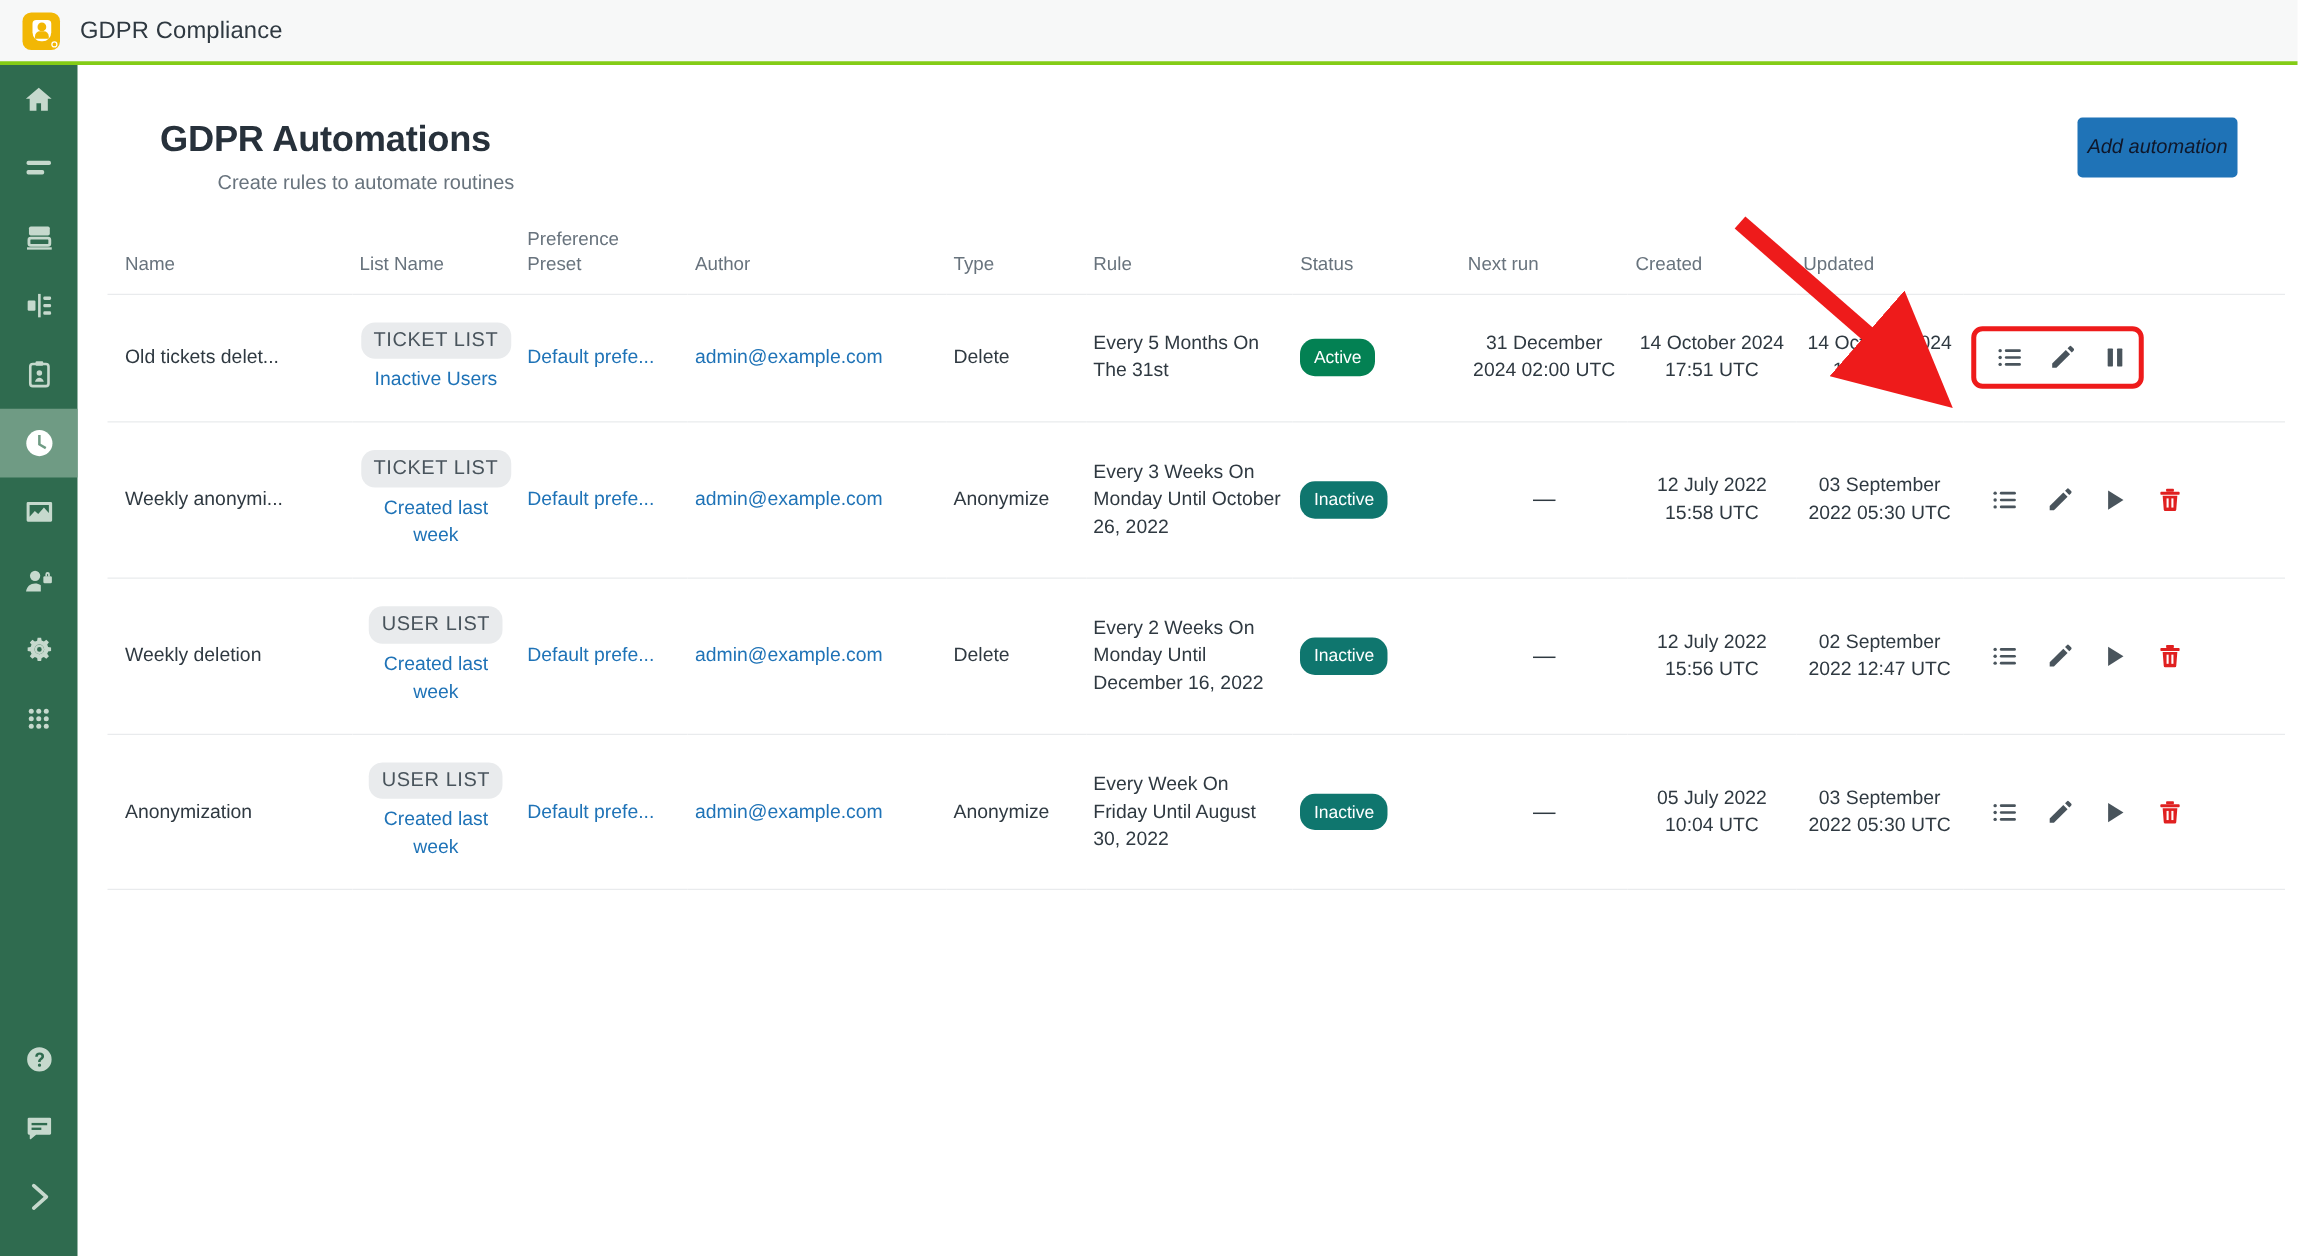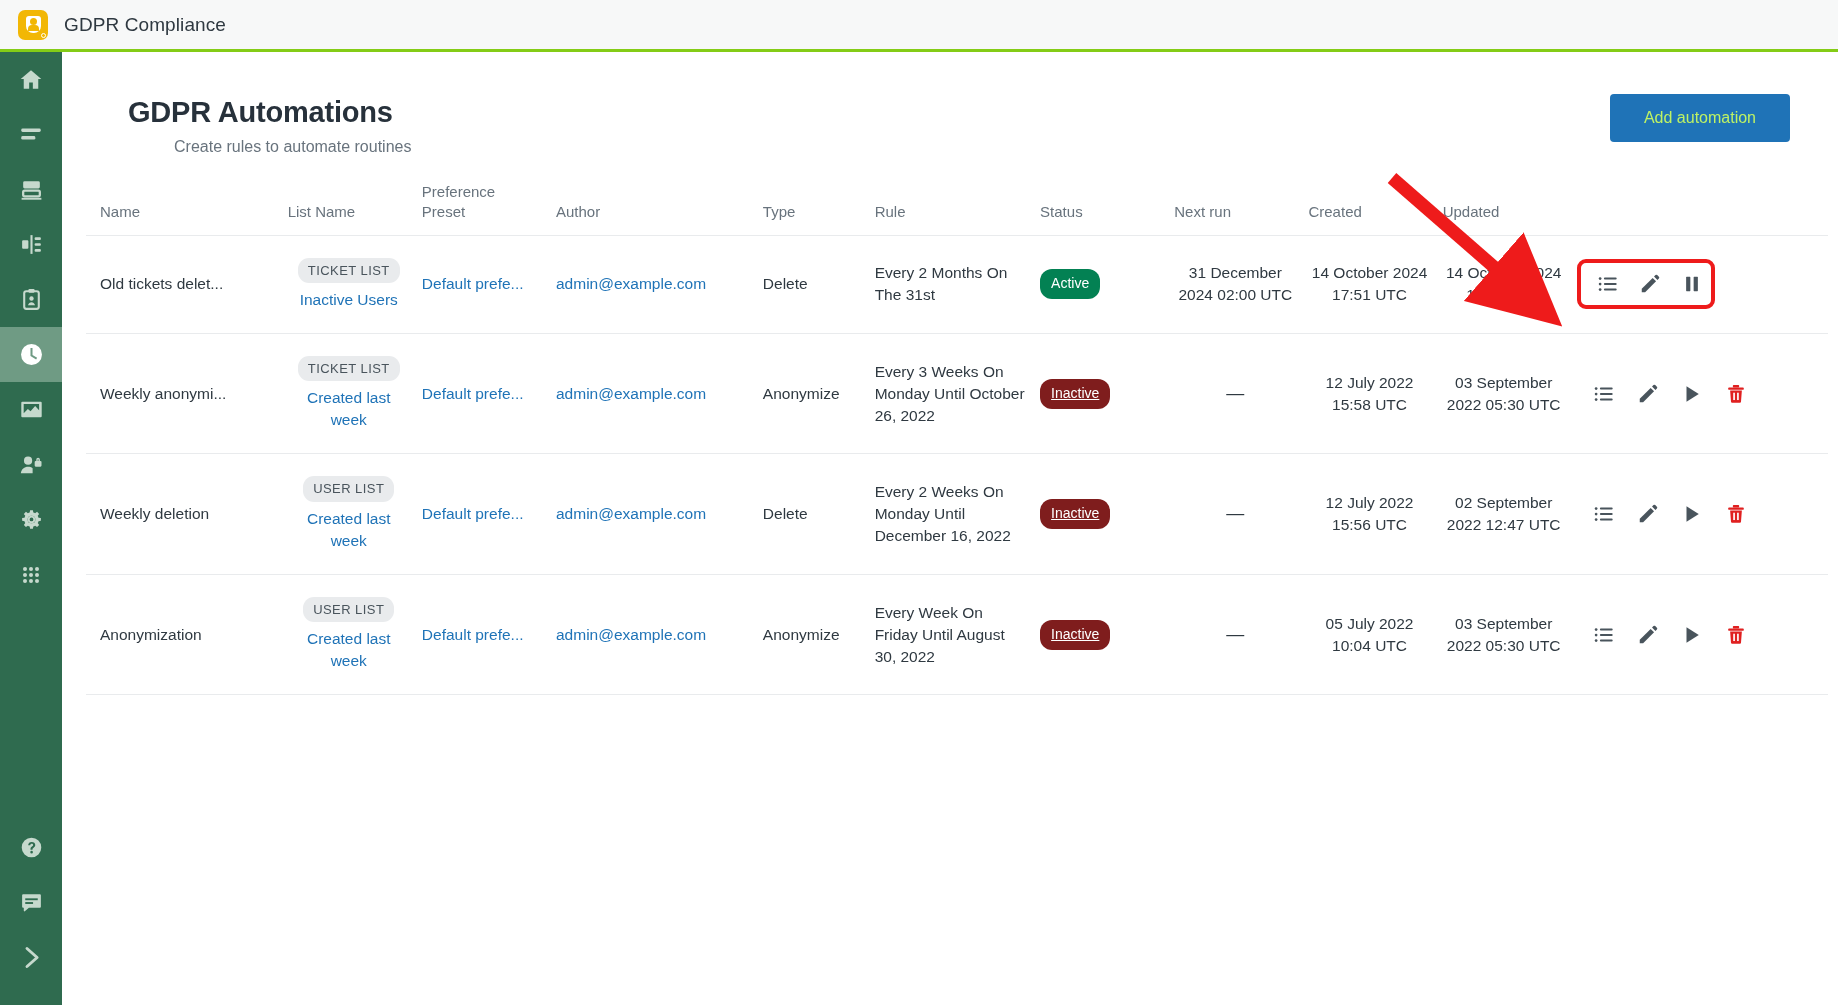--- a/index.html
+++ b/index.html
@@ -95,25 +95,26 @@
   .page-title {
     font-size: 29px; color: #27313b; font-weight: 700;
     letter-spacing: -.2px;
   }
   .page-sub {
     margin-top: 9px;
     font-size: 16px; color: #68737d; font-weight: 400; margin-left: 46px;
   }
   .btn-primary {
     position: absolute; right: 58px; top: 42px;
-    background: #1f73b7; color: #bef264;
+    background: #1f73b7; color: #0f172a;
     border: none; border-radius: 4px;
     font-size: 16px; font-family: inherit;
-    padding: 0 34px; height: 48px;
+    padding: 0 8px; height: 48px;
     cursor: pointer;
+    font-style: italic;
   }
 
   
   .table-wrap { padding: 0 18px 0 14px; }
   table.grid {
     width: 1742px;
     border-collapse: collapse;
     table-layout: fixed;
   }
   table.grid th {
@@ -145,35 +146,35 @@
 
   td.c-list, td.c-next, td.c-created, td.c-updated { text-align: center; }
   th.c-list, th.c-next, th.c-created, th.c-updated { text-align: center; }
 
   .link { color: #1f73b7; text-decoration: none; cursor: pointer; }
 
   .tag {
     display: inline-block;
     background: #e9ebed; color: #49545c;
     border-radius: 11px;
-    font-size: 13px; letter-spacing: .45px;
+    font-size: 16px; letter-spacing: .45px;
     padding: 4px 10px 3px 10px;
     margin-bottom: 6px;
     white-space: nowrap;
   }
   .list-link { display: block; font-size: 15.5px; }
 
   .badge {
     display: inline-block;
     border-radius: 12px;
     color: #fff; font-size: 14px;
     padding: 5px 11px 5px 11px;
   }
   .badge.active   { background: #038153; }
-  .badge.inactive { background: #7f1d1d; text-decoration: underline; }
+  .badge.inactive { background: #0f766e; }
 
   .dash { color: #2f3941; font-size: 18px; }
 
   
   .actions {
     display: flex; align-items: center; gap: 18px;
     justify-content: flex-start;
     padding-left: 14px;
   }
   .act {
@@ -351,21 +352,21 @@
           <th class="c-actions"></th>
         </tr>
       </thead>
       <tbody id="rows">
           <tr>
             <td class="c-name">Old tickets delet...</td>
             <td class="c-list"><span class="tag">TICKET LIST</span><a class="link list-link">Inactive Users</a></td>
             <td class="c-preset"><a class="link">Default prefe...</a></td>
             <td class="c-author"><a class="link">admin@example.com</a></td>
             <td class="c-type">Delete</td>
-            <td class="c-rule">Every 2 Months On The 31st</td>
+            <td class="c-rule">Every 5 Months On The 31st</td>
             <td class="c-status"><span class="badge active">Active</span></td>
             <td class="c-next">31 December 2024 02:00 UTC</td>
             <td class="c-created">14 October 2024 17:51 UTC</td>
             <td class="c-updated">14 October 2024 17:52 UTC</td>
             <td class="c-actions">
               <div class="actions highlight">
                 <span class="act">
                   <svg viewBox="0 0 24 24" width="22" height="22">
                     <circle cx="3.4" cy="6" r="1.5" fill="currentColor"></circle>
                     <circle cx="3.4" cy="12" r="1.5" fill="currentColor"></circle>

